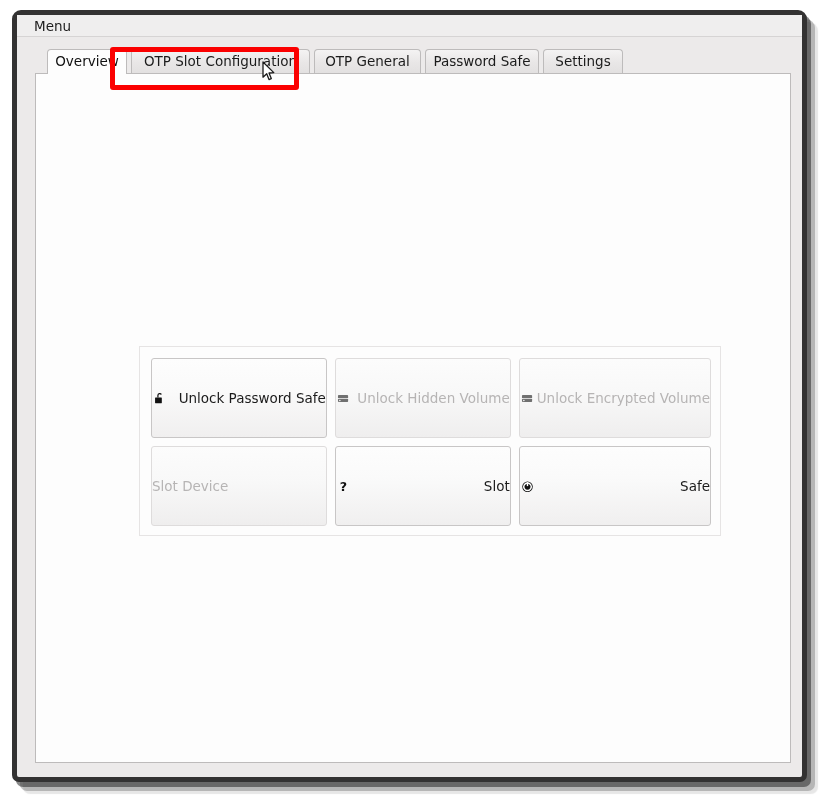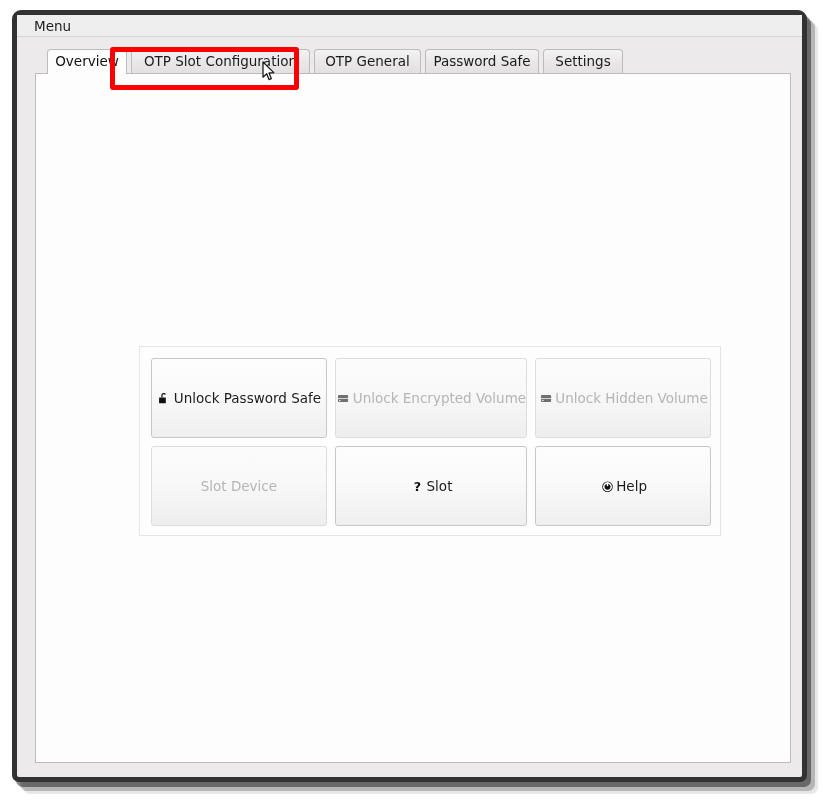--- a/index.html
+++ b/index.html
@@ -115,21 +115,21 @@
     grid-template-columns: repeat(3, 1fr);
     grid-template-rows: repeat(2, 1fr);
     gap: 8px;
   }
   .action-button {
     border: 1px solid #c8c6c6;
     border-radius: 3px;
     background: linear-gradient(to bottom, #fdfdfd 0%, #fafafa 40%, #f0efef 100%);
     display: flex;
     align-items: center;
-    justify-content: center;
+    justify-content: space-between;
     gap: 0px;
     font-size: 13.5px;
     color: #1b1b1b;
     box-sizing: border-box;
     cursor: default;
   }
   .action-button.disabled {
     color: #b6b4b4;
     border-color: #dedcdc;
     background: linear-gradient(to bottom, #fcfcfc 0%, #f8f8f8 45%, #efeeee 100%);
@@ -206,32 +206,32 @@
         </div>
 
         <div class="action-button disabled">
           <span class="btn-icon">
             <svg width="15" height="15" viewBox="0 0 16 16">
               <path d="M3.0 4.2 h9.0 a0.9 0.9 0 0 1 0.9 0.9 v2.3 h-10.8 v-2.3 a0.9 0.9 0 0 1 0.9 -0.9 z" fill="#707070"></path>
               <rect x="2.1" y="8.3" width="10.8" height="3.5" rx="0.8" fill="#707070"></rect>
               <circle cx="4.1" cy="10.05" r="0.85" fill="#fafafa"></circle>
             </svg>
           </span>
-          <span class="btn-label">Unlock Encrypted Volume</span>
+          <span class="btn-label">Unlock Hidden Volume</span>
         </div>
 
         <div class="action-button disabled">
           <span class="btn-icon">
             <svg width="15" height="15" viewBox="0 0 16 16">
               <path d="M3.0 4.2 h9.0 a0.9 0.9 0 0 1 0.9 0.9 v2.3 h-10.8 v-2.3 a0.9 0.9 0 0 1 0.9 -0.9 z" fill="#707070"></path>
               <rect x="2.1" y="8.3" width="10.8" height="3.5" rx="0.8" fill="#707070"></rect>
               <circle cx="4.1" cy="10.05" r="0.85" fill="#fafafa"></circle>
             </svg>
           </span>
-          <span class="btn-label">Unlock Hidden Volume</span>
+          <span class="btn-label">Unlock Encrypted Volume</span>
         </div>
 
         <div class="action-button disabled">
           <span class="btn-label">Slot Device</span>
         </div>
 
         <div class="action-button">
           <span class="btn-icon">
             <svg width="15" height="15" viewBox="0 0 16 16">
               <text x="8" y="12.6" text-anchor="middle" font-family="DejaVu Sans, sans-serif" font-size="13.5" font-weight="bold" fill="#111111">?</text>
@@ -241,21 +241,21 @@
         </div>
 
         <div class="action-button">
           <span class="btn-icon">
             <svg width="15" height="15" viewBox="0 0 16 16">
               <circle cx="8" cy="8.2" r="5.6" fill="#111111"></circle>
               <path d="M8 4.3 a4.0 4.0 0 1 0 0.001 0" fill="none" stroke="#ffffff" stroke-width="1.5"></path>
               <rect x="7.25" y="3.3" width="1.5" height="4.3" fill="#ffffff"></rect>
             </svg>
           </span>
-          <span class="btn-label">Help</span>
+          <span class="btn-label">Safe</span>
         </div>
 
       </div>
     </div>
 
   </div>
 </div>
 
 <div id="highlight-box"></div>
 

